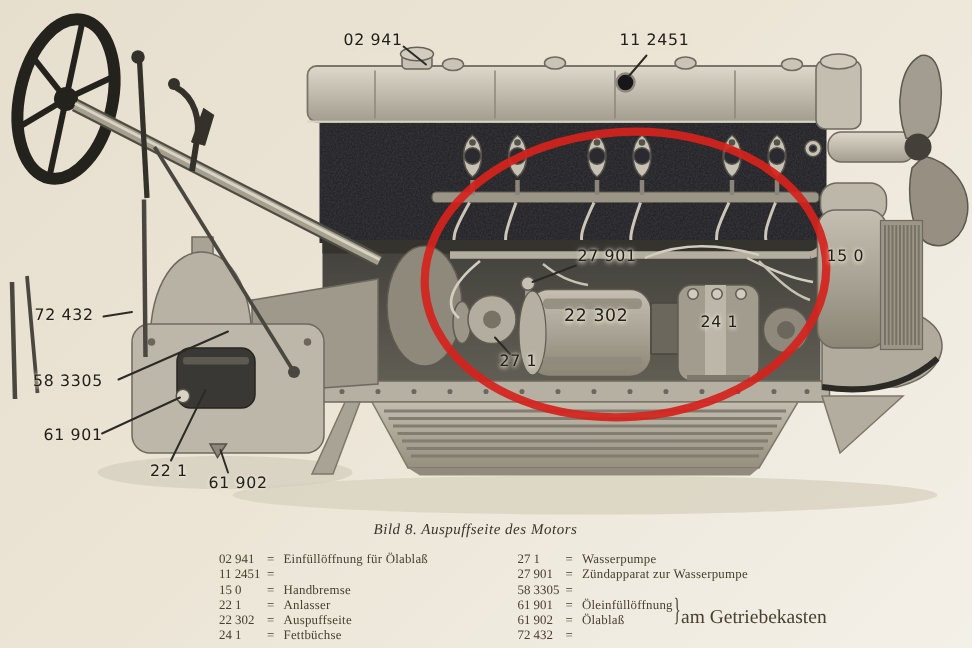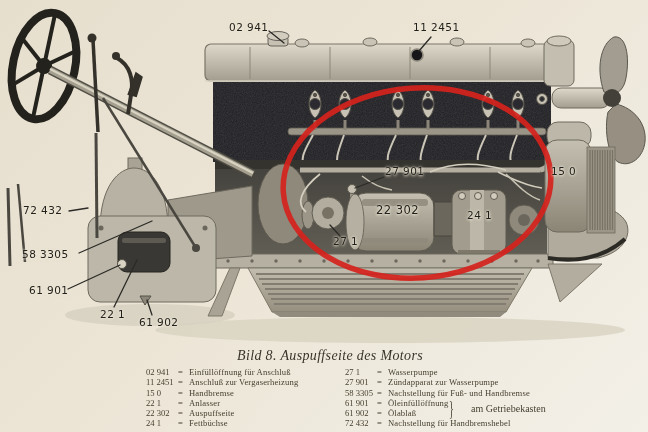--- a/index.html
+++ b/index.html
@@ -9,36 +9,36 @@
     font-family:"Liberation Serif",serif;
   }
   .figure-svg{position:absolute;left:0;top:0;}
   .callout{
     position:absolute; white-space:nowrap;
     font:500 10.5px/1 "DejaVu Sans",sans-serif;
     color:#22201a; letter-spacing:.45px;
     text-shadow:0 0 2px rgba(240,233,217,.95),0 0 4px rgba(240,233,217,.85),0 1px 3px rgba(240,233,217,.7);
   }
   .caption{
-    position:absolute; left:130px; top:348px; width:400px; text-align:center;
-    font-style:italic; font-size:14px; color:#39342a; letter-spacing:.35px;
+    position:absolute; left:117px; top:348px; width:400px; text-align:center;
+    font-style:italic; font-size:10px; color:#39342a; letter-spacing:.35px;
   }
   .legend{position:absolute; left:146px; top:367px; width:480px; font-size:8.6px; color:#474130;}
   .legend-col{position:absolute; top:0;}
   .legend-col-left{left:0;}
   .legend-col-right{left:199px;}
   .legend-row{display:flex; line-height:10.3px; white-space:nowrap;}
   .lnum{width:32px;}
   .leq{width:11px;}
   .llabel{letter-spacing:.15px;}
   .brace{
     position:absolute; left:104px; top:29px; font-size:10px;
     transform:scaleY(2.15); transform-origin:top; color:#474130;
   }
-  .brace-note{position:absolute; left:126px; top:36px; font-size:10px; color:#474130; white-space:nowrap;}
+  .brace-note{position:absolute; left:109px; top:36px; font-size:13px; color:#474130; white-space:nowrap;}
 </style>
 </head>
 <body>
 
 <div class="page">
 
   <svg class="figure-svg" width="648" height="345" viewBox="0 0 648 345">
     <defs>
       <linearGradient id="gradCover" x1="0" y1="0" x2="0" y2="1">
         <stop offset="0" stop-color="#ddd8c9"></stop>
@@ -341,26 +341,25 @@
   <div class="callout" style="left:467px;top:210px">24 1</div>
   <div class="callout" style="left:333px;top:236px">27 1</div>
 
   <div class="caption">Bild 8. Auspuffseite des Motors</div>
 
   <div class="legend">
     <div class="legend-col legend-col-left">
       <div class="legend-row">
           <span class="lnum">02 941</span>
           <span class="leq">=</span>
-          <span class="llabel">Einfüllöffnung für Anschluß</span>
+          <span class="llabel">Einfüllöffnung für Ölablaß</span>
         </div>
       <div class="legend-row">
           <span class="lnum">11 2451</span>
           <span class="leq">=</span>
-          <span class="llabel">Anschluß zur Vergaserheizung</span>
         </div>
       <div class="legend-row">
           <span class="lnum">15 0</span>
           <span class="leq">=</span>
           <span class="llabel">Handbremse</span>
         </div>
       <div class="legend-row">
           <span class="lnum">22 1</span>
           <span class="leq">=</span>
           <span class="llabel">Anlasser</span>
@@ -383,35 +382,33 @@
           <span class="llabel">Wasserpumpe</span>
         </div>
       <div class="legend-row">
           <span class="lnum">27 901</span>
           <span class="leq">=</span>
           <span class="llabel">Zündapparat zur Wasserpumpe</span>
         </div>
       <div class="legend-row">
           <span class="lnum">58 3305</span>
           <span class="leq">=</span>
-          <span class="llabel">Nachstellung für Fuß- und Handbremse</span>
         </div>
       <div class="legend-row">
           <span class="lnum">61 901</span>
           <span class="leq">=</span>
           <span class="llabel">Öleinfüllöffnung</span>
         </div>
       <div class="legend-row">
           <span class="lnum">61 902</span>
           <span class="leq">=</span>
           <span class="llabel">Ölablaß</span>
         </div>
       <div class="legend-row">
           <span class="lnum">72 432</span>
           <span class="leq">=</span>
-          <span class="llabel">Nachstellung für Handbremshebel</span>
         </div>
       <span class="brace">}</span>
       <span class="brace-note">am Getriebekasten</span>
     </div>
   </div>
 
 </div>
 
 </body></html>

